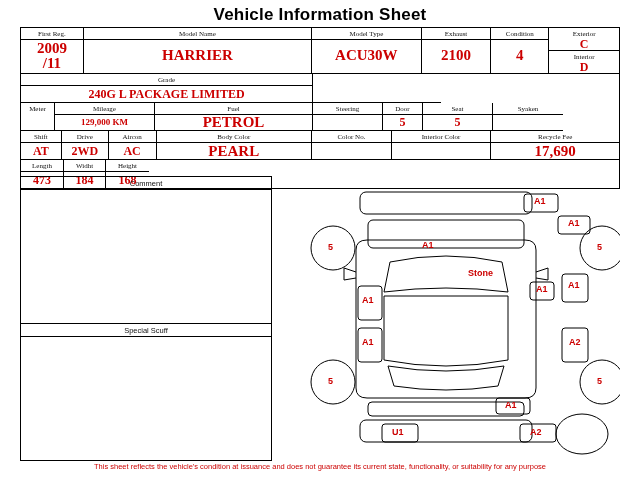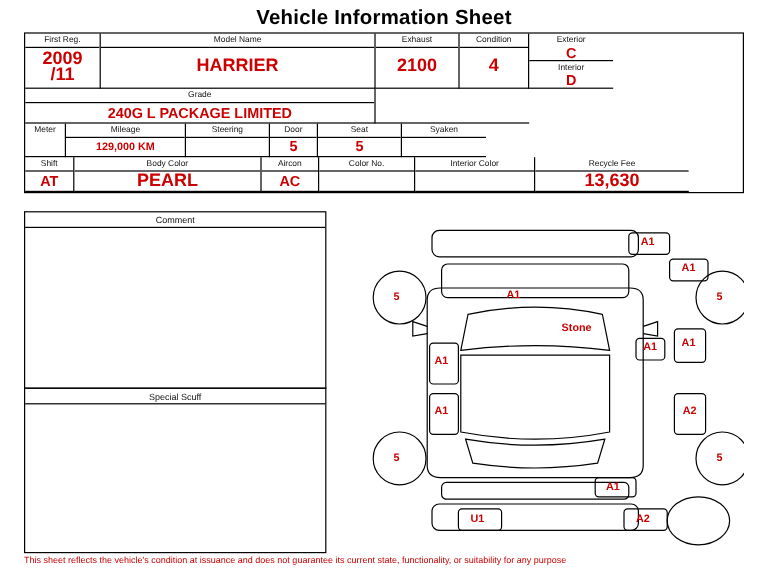--- a/index.html
+++ b/index.html
@@ -35,20 +35,21 @@
     left: 20px;
     top: 27px;
     width: 600px;
     border: 1px solid #000;
     box-sizing: border-box;
   }
   .row {
     display: flex;
     width: 100%;
     box-sizing: border-box;
+    font-family: Liberation Serif, serif;
   }
   .cell {
     box-sizing: border-box;
     border-right: 1px solid #000;
     border-bottom: 1px solid #000;
     text-align: center;
     overflow: hidden;
     white-space: nowrap;
   }
   .cell:last-child { border-right: none; }
@@ -124,20 +125,21 @@
     left: 252px;
     top: 0;
     width: 348px;
     height: 285px;
   }
   .footer {
     position: absolute;
     left: 20px;
     top: 462px;
     width: 600px;
+    text-align: center;
     font-size: 7.5px;
     color: #cc0000;
   }
   .tagline {
     position: absolute;
     font-size: 9px;
     color: #cc0000;
     font-weight: bold;
   }
   svg { display: block; }
@@ -153,20 +155,24 @@
 
     <div class="row">
       <div class="cell stack" style="width:63px;">
         <div class="lbl">First Reg.</div>
         <div class="val v16" style="line-height:15px;padding-top:1px;">2009</div>
         <div class="val v16" style="line-height:14px;">/11</div>
       </div>
       <div class="cell stack" style="width:229px;text-align:center;">
         <div class="lbl">Model Name</div>
         <div class="val v16" style="line-height:30px;">HARRIER</div>
+      </div>
+      <div class="cell stack" style="width:110px;">
+        <div class="lbl">Model Type</div>
+        <div class="val v16" style="line-height:30px;">ACU30W</div>
       </div>
       <div class="cell stack" style="width:70px;">
         <div class="lbl">Exhaust</div>
         <div class="val v16" style="line-height:30px;">2100</div>
       </div>
       <div class="cell stack" style="width:58px;">
         <div class="lbl">Condition</div>
         <div class="val v16" style="line-height:30px;">4</div>
       </div>
       <div class="cell" style="width:70px;padding:0;">
@@ -190,20 +196,24 @@
     </div>
 
     <div class="row">
       <div class="cell" style="width:34px;">
         <div class="lbl">Meter</div>
       </div>
       <div class="cell stack" style="width:100px;">
         <div class="lbl">Mileage</div>
         <div class="val v10" style="line-height:15px;">129,000 KM</div>
       </div>
+      <div class="cell stack" style="width:158px;">
+        <div class="lbl">Fuel</div>
+        <div class="val v16" style="line-height:15px;">PETROL</div>
+      </div>
       <div class="cell stack" style="width:70px;">
         <div class="lbl">Steering</div>
         <div class="val v13" style="line-height:15px;"></div>
       </div>
       <div class="cell stack" style="width:40px;">
         <div class="lbl">Door</div>
         <div class="val v13" style="line-height:15px;">5</div>
       </div>
       <div class="cell stack" style="width:70px;">
         <div class="lbl">Seat</div>
@@ -213,43 +223,63 @@
         <div class="lbl">Syaken</div>
         <div class="val v9" style="line-height:15px;"></div>
       </div>
     </div>
 
     <div class="row">
       <div class="cell stack" style="width:41px;">
         <div class="lbl">Shift</div>
         <div class="val v13" style="line-height:16px;">AT</div>
       </div>
+      <div class="cell stack" style="width:47px;">
+        <div class="lbl">Drive</div>
+        <div class="val v13" style="line-height:16px;">2WD</div>
+      </div>
+      <div class="cell stack" style="width:48px;">
+        <div class="lbl">Aircon</div>
+        <div class="val v13" style="line-height:16px;">AC</div>
+      </div>
       <div class="cell stack" style="width:156px;">
         <div class="lbl">Body Color</div>
         <div class="val v16" style="line-height:16px;">PEARL</div>
       </div>
-      <div class="cell stack" style="width:48px;">
-        <div class="lbl">Aircon</div>
-        <div class="val v13" style="line-height:16px;">AC</div>
-      </div>
       <div class="cell stack" style="width:80px;">
         <div class="lbl">Color No.</div>
         <div class="val v13" style="line-height:16px;"></div>
       </div>
       <div class="cell stack" style="width:100px;">
         <div class="lbl">Interior Color</div>
         <div class="val v13" style="line-height:16px;"></div>
       </div>
       <div class="cell stack" style="width:128px;">
         <div class="lbl">Recycle Fee</div>
-        <div class="val v16" style="line-height:16px;">13,630</div>
-      </div>
-    </div>
-
-    <div class="row">
+        <div class="val v16" style="line-height:16px;">17,690</div>
+      </div>
+    </div>
+
+    <div class="row">
+      <div class="cell" style="width:128px;padding:0;border-right:none;">
+        <div style="display:flex;">
+          <div style="width:43px;border-right:1px solid #000;box-sizing:border-box;">
+            <div class="lbl" style="border-bottom:1px solid #000;">Length</div>
+            <div class="val v13" style="line-height:16px;">473</div>
+          </div>
+          <div style="width:42px;border-right:1px solid #000;box-sizing:border-box;">
+            <div class="lbl" style="border-bottom:1px solid #000;">Widht</div>
+            <div class="val v13" style="line-height:16px;">184</div>
+          </div>
+          <div style="width:43px;box-sizing:border-box;">
+            <div class="lbl" style="border-bottom:1px solid #000;">Height</div>
+            <div class="val v13" style="line-height:16px;">168</div>
+          </div>
+        </div>
+      </div>
     </div>
 
   </div>
 
   <div class="lower">
 
     <div class="commentbox">
       <div class="boxhdr">Comment</div>
       <div class="notetext"></div>
     </div>

